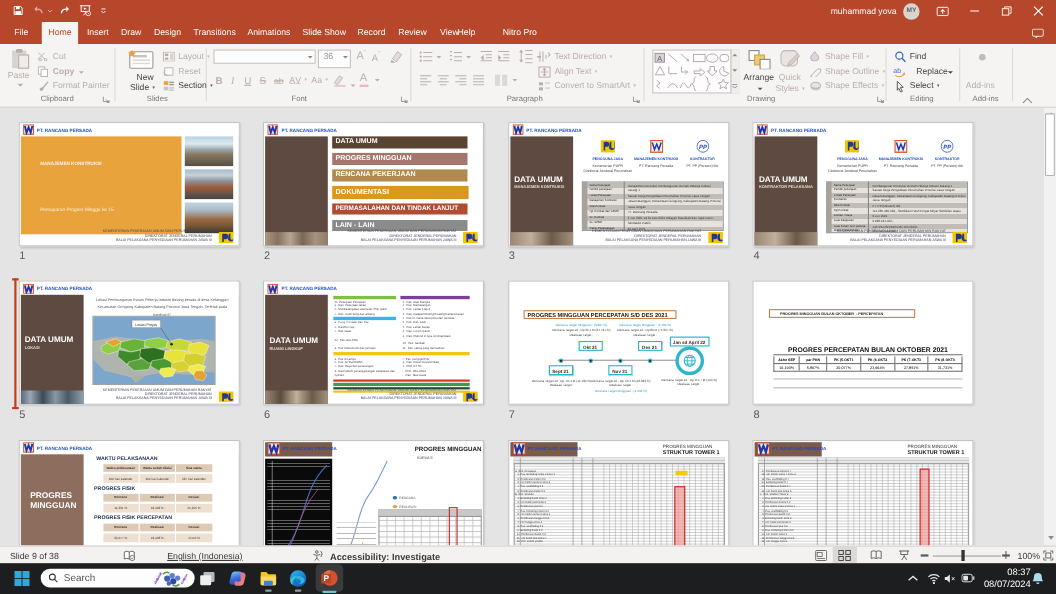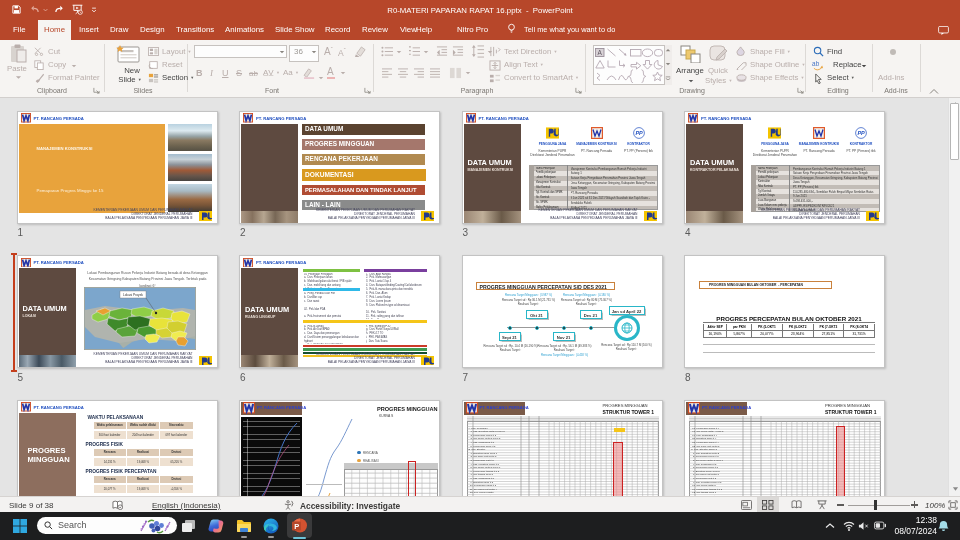--- a/index.html
+++ b/index.html
@@ -78,43 +78,53 @@
           <path d="M7 4.5l4 2-4 2z" fill="#fff"></path>
           <path d="M9 10.5v3M6 16l3-2.5 3 2.5" fill="none" stroke="#fff" stroke-width="1.4"></path>
           <circle cx="13.5" cy="13.5" r="3.5" fill="#b7472a" stroke="#fff" stroke-width="1.2"></circle>
           <path d="M12.5 12l2.5 3" stroke="#fff" stroke-width="1"></path>
         </svg>
       <svg style="position:absolute;left:91px;top:7px" width="6" height="6" viewBox="0 0 8 8">
           <path d="M1.5 1.5h5" stroke="#fff" stroke-width="1.1"></path>
           <path d="M1.5 4l2.5 2.5L6.5 4" fill="none" stroke="#fff" stroke-width="1.1"></path>
         </svg>
     </div>
-    <div id="title-text">R0-MATERI PAPARAN RAPAT 16.pptx &nbsp;-&nbsp; PowerPoint</div>
+    <div id="user-area">
+      <span style="font-size:7.8px;">muhammad yova</span>
+      <span style="width:15px;height:15px;border-radius:50%;background:#d8d4d0;color:#6b5b54;font-size:6px;font-weight:bold;display:flex;align-items:center;justify-content:center;margin-left:6px;">MY</span>
+      <svg width="12" height="10" viewBox="0 0 14 12" style="margin-left:15px">
+          <rect x="1" y="2" width="12" height="9" rx="1" fill="none" stroke="#fff" stroke-width="1"></rect>
+          <path d="M7 9V4.8M4.8 6.8L7 4.6l2.2 2.2" stroke="#fff" stroke-width="1.1" fill="none"></path>
+        </svg>
+      <svg width="10" height="10" viewBox="0 0 10 10" style="margin-left:18px">
+          <path d="M1 5h8" stroke="#fff" stroke-width="1"></path>
+        </svg>
+      <svg width="10" height="10" viewBox="0 0 12 12" style="margin-left:19px">
+          <rect x="1.5" y="3.5" width="7" height="7" fill="none" stroke="#fff" stroke-width="1"></rect>
+          <path d="M4 3.5V1.5h7v7h-2" fill="none" stroke="#fff" stroke-width="1"></path>
+        </svg>
+      <svg width="10" height="10" viewBox="0 0 10 10" style="margin-left:19px;margin-right:11px">
+          <path d="M1 1l8 8M9 1l-8 8" stroke="#fff" stroke-width="1.1"></path>
+        </svg>
+    </div>
   </div>
   <div id="tabrow">
     <div class="tab" style="left:13px;">File</div>
     <div class="tab active" style="left:38px;width:33px;">Home</div>
     <div class="tab" style="left:79px;">Insert</div>
     <div class="tab" style="left:110px;">Draw</div>
     <div class="tab" style="left:140px;">Design</div>
     <div class="tab" style="left:176px;">Transitions</div>
     <div class="tab" style="left:225px;">Animations</div>
     <div class="tab" style="left:275px;">Slide Show</div>
     <div class="tab" style="left:325px;">Record</div>
     <div class="tab" style="left:362px;">Review</div>
     <div class="tab" style="left:400px;">View</div>
     <div class="tab" style="left:416px;">Help</div>
     <div class="tab" style="left:457px;">Nitro Pro</div>
-    <div id="tellme">
-      <svg width="9" height="11" viewBox="0 0 10 12" style="vertical-align:-2px">
-          <circle cx="5" cy="4.5" r="3.2" fill="none" stroke="#fff" stroke-width="1"></circle>
-          <path d="M3.8 8.5h2.4M4.2 10h1.6" stroke="#fff" stroke-width="1"></path>
-        </svg>
-      <span style="margin-left:6px;">Tell me what you want to do</span>
-    </div>
     <svg width="11" height="9" viewBox="0 0 13 11" style="position:absolute;right:11px;top:6px;">
         <rect x="0.5" y="0.5" width="12" height="8" rx="1.5" fill="none" stroke="#fff" stroke-width="1"></rect>
         <path d="M4 8.5L4 11 7 8.5" fill="#fff"></path>
       </svg>
   </div>
   <div id="ribbon">
     
     <div class="gsep" style="left:104px"></div>
     <div class="gsep" style="left:187px"></div>
     <div class="gsep" style="left:373px"></div>
@@ -159,21 +169,21 @@
     <svg style="position:absolute;left:34px;top:7px" width="10" height="9" viewBox="0 0 12 11">
         <path d="M1 1l7 7M8 1L1 8" stroke="#b9aeab" stroke-width="1" fill="none"></path>
         <circle cx="3" cy="9" r="1.4" fill="none" stroke="#b9aeab"></circle>
         <circle cx="9" cy="9" r="1.4" fill="none" stroke="#b9aeab"></circle>
       </svg>
     <div class="ritem dis" style="left:48px;top:7px;">Cut</div>
     <svg style="position:absolute;left:34px;top:20px" width="10" height="10" viewBox="0 0 12 12">
         <rect x="1" y="1" width="7" height="8" fill="#fff" stroke="#b9aeab"></rect>
         <rect x="4" y="3.5" width="7" height="8" fill="#fff" stroke="#b9aeab"></rect>
       </svg>
-    <div class="ritem dis" style="left:48px;top:20px;">Copy</div>
+    <div class="ritem dis" style="left:48px;top:20px;font-weight:bold;">Copy</div>
     <svg style="position:absolute;left:71px;top:24px" width="6" height="4" viewBox="0 0 8 5">
         <path d="M1 1l3 3 3-3" fill="#b9aeab"></path>
       </svg>
     <svg style="position:absolute;left:34px;top:33px" width="11" height="10" viewBox="0 0 13 12">
         <path d="M2 10c2-3 3-1 5-4l4-5 1 1-4 5c-2 3-1 3-4 5z" fill="#b9aeab"></path>
       </svg>
     <div class="ritem dis" style="left:48px;top:33px;">Format Painter</div>
 
     
     <svg style="position:absolute;left:116px;top:5px" width="24" height="19" viewBox="0 0 24 19">
@@ -1052,21 +1062,21 @@
         <path d="M0.5 1h10" stroke="#5c5a58" stroke-width="1"></path>
         <path d="M2 1v3.5h7V1" fill="none" stroke="#5c5a58" stroke-width="0.9"></path>
         <path d="M5.5 4.5v2" stroke="#5c5a58" stroke-width="0.9"></path>
         <path d="M5.5 6L3 10M5.5 6L8 10" stroke="#5c5a58" stroke-width="0.9" fill="none"></path>
       </svg>
     <div style="position:absolute;left:837px;top:7px;width:7px;height:1.5px;background:#5c5a58;"></div>
     <div style="position:absolute;left:848px;top:7.5px;width:62px;height:1px;background:#a19e9b;"></div>
     <div style="position:absolute;left:874px;top:3px;width:3px;height:10px;background:#333;"></div>
     <div style="position:absolute;left:911px;top:7px;width:7px;height:1.5px;background:#5c5a58;"></div>
     <div style="position:absolute;left:913.7px;top:4.2px;width:1.6px;height:7px;background:#5c5a58;"></div>
-    <span style="position:absolute;left:925px;top:4px;font-style:italic;">100%</span>
+    <span style="position:absolute;left:925px;top:4px;">100%</span>
     <svg style="position:absolute;left:948px;top:3px" width="10" height="10" viewBox="0 0 11 11">
         <g fill="none" stroke="#5c5a58" stroke-width="0.9">
           <path d="M1 3.5V1h2.5M7.5 1H10v2.5M10 7.5V10H7.5M3.5 10H1V7.5"></path>
           <rect x="3" y="3" width="5" height="5"></rect>
         </g>
       </svg>
   </div>
   <div id="taskbar">
 
     <svg style="position:absolute;left:13px;top:7px" width="14" height="14" viewBox="0 0 14 14">
@@ -1165,21 +1175,21 @@
     <svg style="position:absolute;left:858px;top:9px" width="11" height="10" viewBox="0 0 12 10">
         <path d="M1 3.5v3h2l3 2.5v-8L3 3.5z" fill="#e8e8e8"></path>
         <path d="M8 3.5l2.6 3M10.6 3.5l-2.6 3" stroke="#e8e8e8" stroke-width="0.9"></path>
       </svg>
     <svg style="position:absolute;left:874px;top:9px" width="12" height="9" viewBox="0 0 14 9">
         <rect x="0.5" y="0.5" width="11" height="8" rx="2" fill="none" stroke="#e8e8e8"></rect>
         <rect x="2" y="2" width="5" height="5" rx="1" fill="#e8e8e8"></rect>
         <rect x="12.5" y="2.5" width="1.5" height="4" rx="0.7" fill="#e8e8e8"></rect>
       </svg>
     <div style="position:absolute;right:23px;top:3px;color:#fff;font-size:8.5px;text-align:right;line-height:1.35;">
-        <div>12:38</div>
+        <div>08:37</div>
         <div>08/07/2024</div>
       </div>
     <svg style="position:absolute;left:938px;top:8px" width="11" height="12" viewBox="0 0 11 12">
         <path d="M5.5 1a3.6 3.6 0 0 1 3.6 3.6c0 2.4.9 3.4 1.4 3.9H.5C1 8 1.9 7 1.9 4.6A3.6 3.6 0 0 1 5.5 1z" fill="#a5dde8"></path>
         <path d="M4 9.5a1.5 1.5 0 0 0 3 0z" fill="#a5dde8"></path>
       </svg>
   </div>
 </div>
 
 </body></html>

